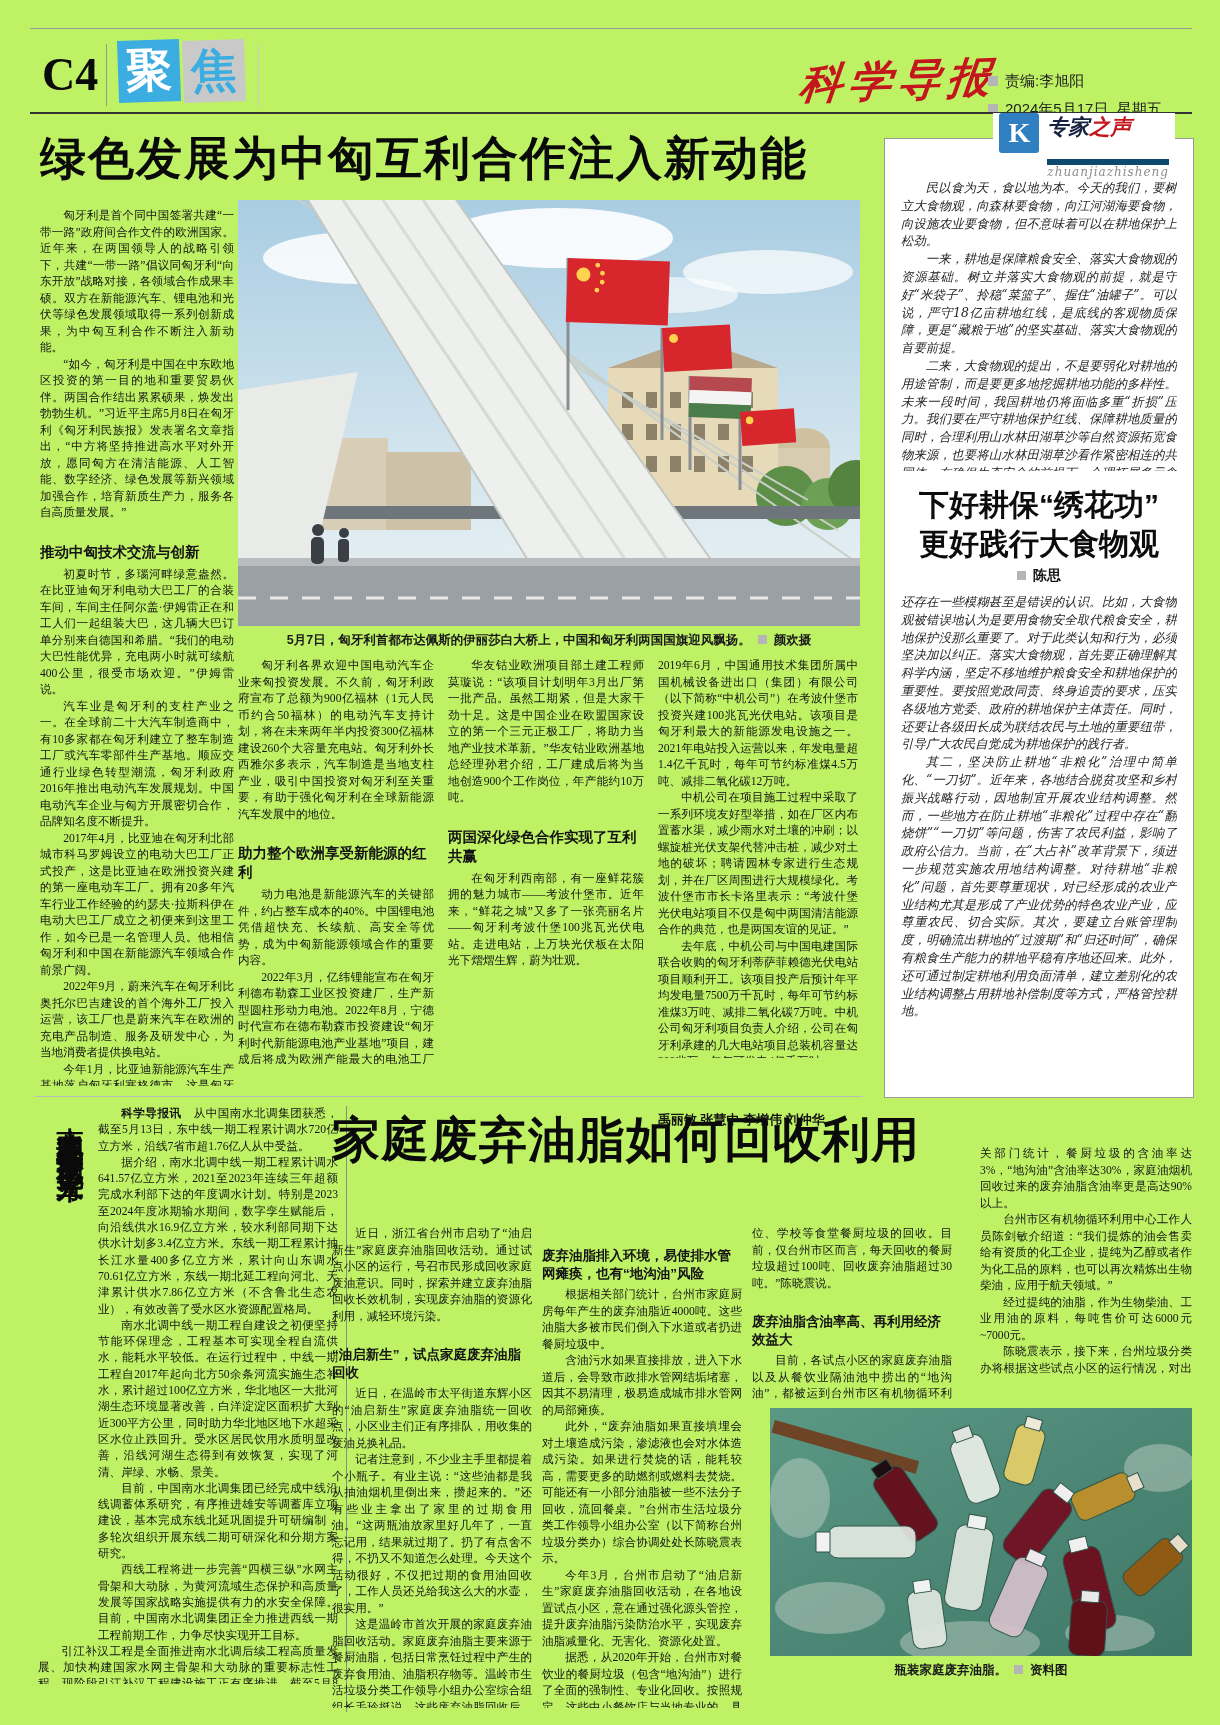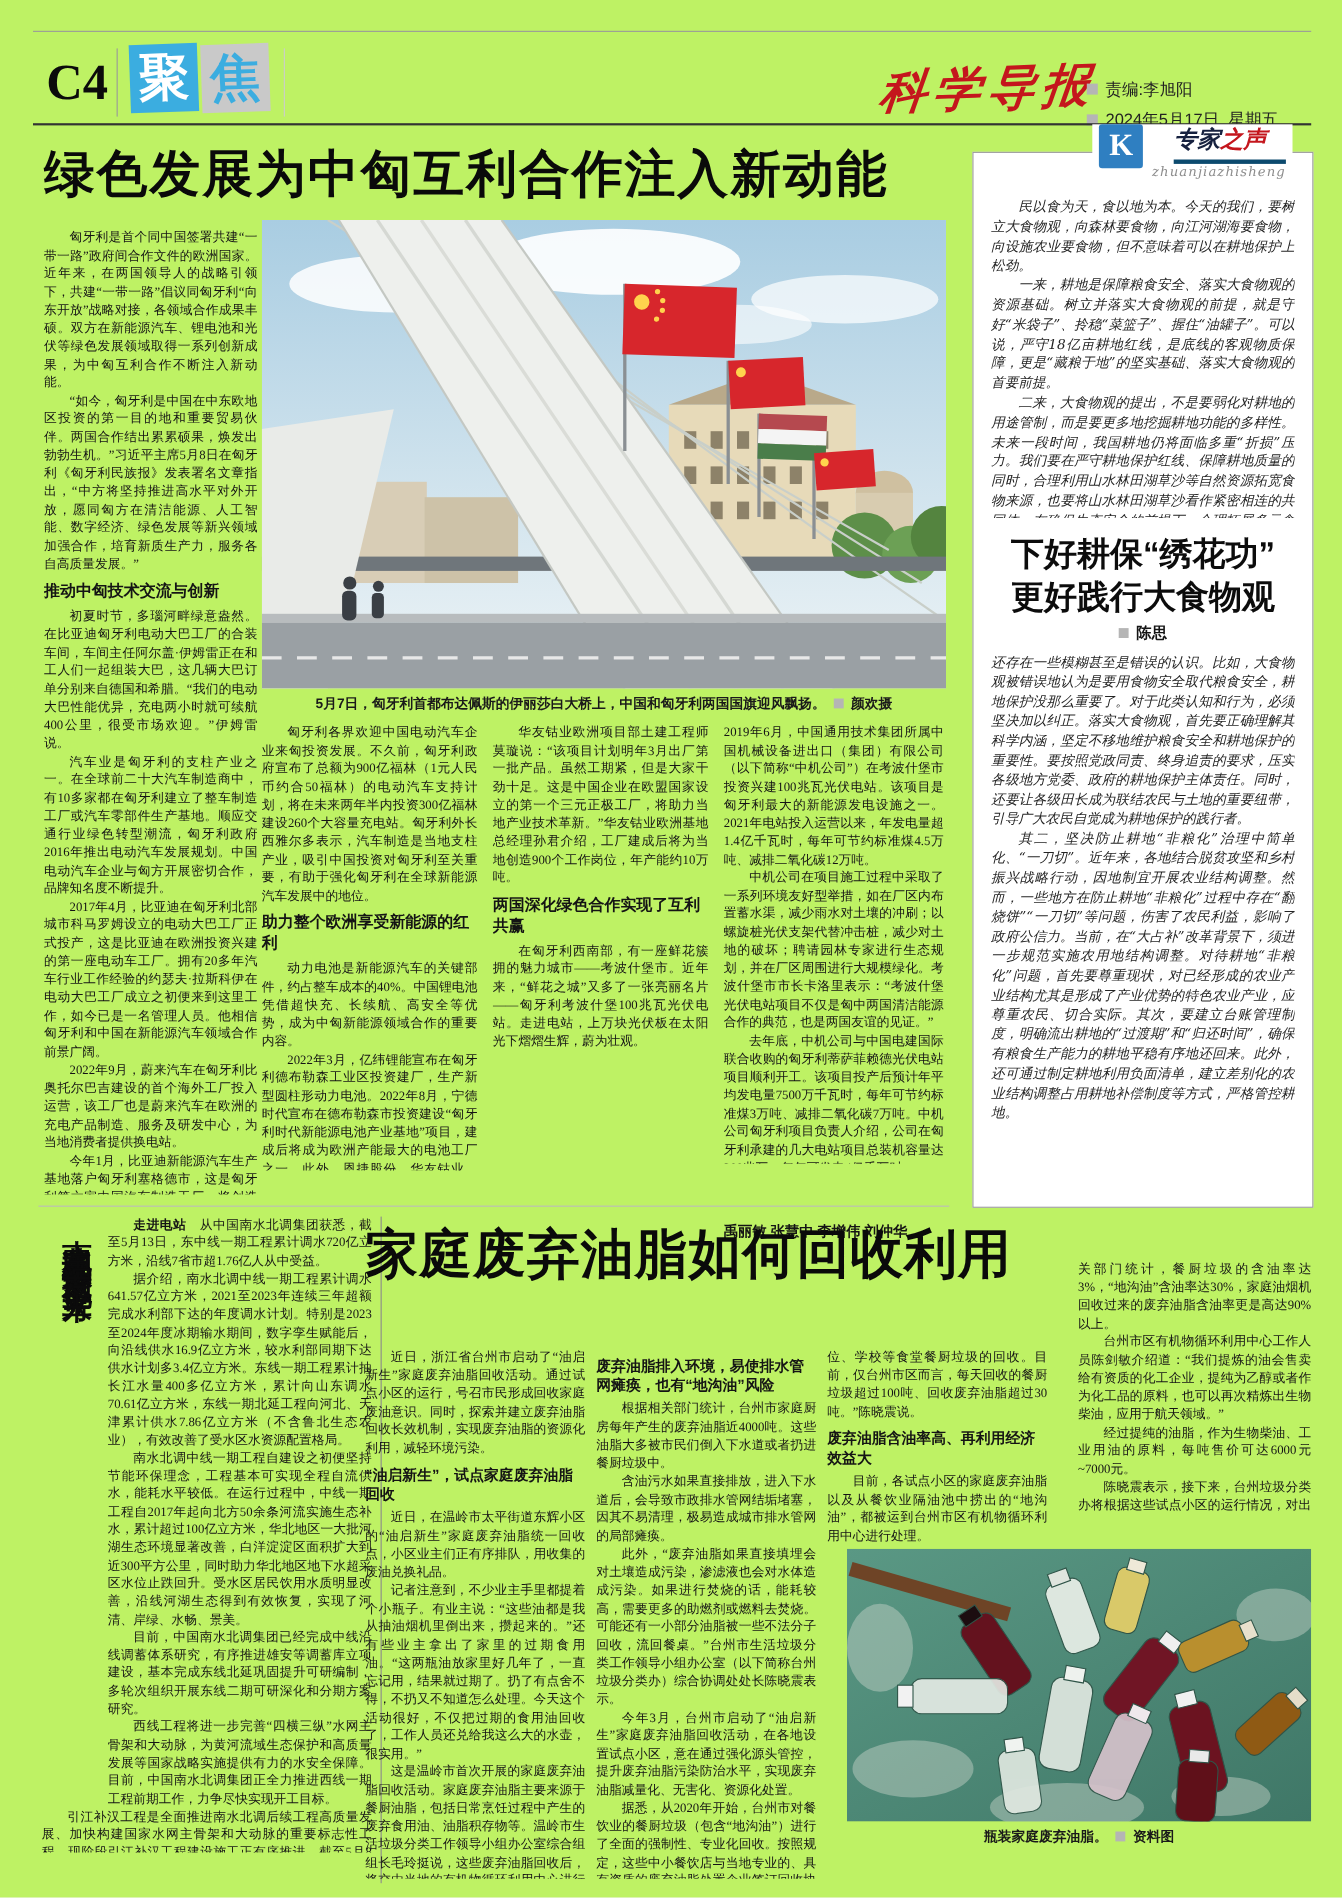--- a/index.html
+++ b/index.html
@@ -13,33 +13,33 @@
     font:bold 46px "Liberation Sans",sans-serif;transform:rotate(-2deg);}
   .masthead{font:bold italic 43px "DejaVu Serif",serif;color:var(--red);letter-spacing:6px;
     transform:skewX(-8deg) rotate(-2deg);}
   .hinfo{font:15px "Liberation Sans",sans-serif;color:#222;margin-top:24px;}
   .sq{display:inline-block;width:10px;height:10px;background:#b5b5b5;margin-right:7px;}
   
   .flow{overflow:hidden;text-align:justify;font-size:11.6px;line-height:16.5px;}
   .flow .blk-p{text-indent:2em;}
   .flow .blk-cont{text-indent:0;}
   .flow .blk-h{font-family:"Liberation Sans",sans-serif;font-weight:bold;font-size:14.5px;
-    line-height:19px;text-indent:0;text-align:left;margin:7px 0 5px;}
+    line-height:19px;text-indent:0;text-align:left;margin:21px 0 5px;}
   .oilflow .blk-h{font-size:13.5px;line-height:17.5px;}
   .byline{font:bold 13px "Liberation Sans",sans-serif;margin-top:47px;}
   .main-headline{font:900 46px "Liberation Sans",sans-serif;letter-spacing:2px;color:#0a0a0a;white-space:nowrap;}
   .caption{font:bold 12.5px "Liberation Sans",sans-serif;text-align:center;color:#1a1a1a;}
   
   .expert-box{border:1px solid #9a9a9a;background:#fff;}
   .expert-flow{font-family:"DejaVu Serif",serif;font-style:italic;font-size:12.4px;line-height:17.8px;color:#242424;}
   .expert-headline{font:900 30px "Liberation Sans",sans-serif;text-align:center;line-height:1.3;color:#0c0c0c;}
   .klogo{display:flex;align-items:flex-start;background:#fff;padding:0 6px;}
   .kbox{width:40px;height:40px;background:var(--accent-dark);color:#fff;display:flex;align-items:center;
     justify-content:center;font:bold 28px "Liberation Serif",serif;border-radius:3px;margin-right:8px;}
-  .ktitle{font:bold italic 21px "DejaVu Serif",serif;border-bottom:4px solid #0c4a6e;padding-bottom:4px;margin-left:20px;}
+  .ktitle{font:bold italic 21px "DejaVu Serif",serif;border-bottom:6px solid #0c4a6e;padding-bottom:18px;}
   .kpinyin{font:italic 12px "DejaVu Serif",serif;color:#8d8d8d;letter-spacing:1px;}
   
   .v-headline{float:left;width:50px;height:522px;writing-mode:vertical-rl;text-orientation:upright;
     font:bold 27px "Liberation Sans",sans-serif;letter-spacing:3px;margin-right:10px;color:#0b0b0b;}
   
   .oil-headline{font:900 48px "Liberation Sans",sans-serif;letter-spacing:1px;white-space:nowrap;color:#0a0a0a;}
   .oil-subhead{font:600 20px "Liberation Sans",sans-serif;letter-spacing:1px;color:#1c1c1c;}
 </style>
 </head>
 <body>
@@ -225,21 +225,21 @@
         <div class="blk-p">其三，完善设施农用地管理，丰富多元化食物供给体系。近年来，我国设施农业快速发展，有效保障了蔬菜、肉蛋奶等农产品季节性均衡供应。然而，设施农业面积、产量在农业生产中的比重较小，总体供应能力还有待提升。为此，建议各地在国土空间规划的基础上，充分挖掘自身资源环境禀赋，为发展设施农业预留空间。同时，探索加大财政支持力度和建立多元化投入机制，积极争取资金加强盐碱耕地治理，为设施农业发展拓展空间。此外，还应鼓励地方根据本区域设施农业生产实际，分类研究制定设施蔬菜、设施畜禽养殖、设施水产养殖发展的具体措施，同步健全完善设施农业用地标准和利用政策体系，强化用地监管，逐步推动建立适合我国国情的设施农业发展模式。</div>
       </div>
   </div>
 
   <div class="abs" style="left:35px;top:1096px;width:828px;height:1px;background:#bbb;"></div>
   <div class="abs" style="left:346px;top:1106px;width:1px;height:606px;background:#8a8a8a;"></div>
 
   <div class="abs flow" style="left:38px;top:1106px;width:300px;height:578px;font-size:11.6px;line-height:16.3px;">
     <div class="v-headline">南水北调工程累计调水七百多亿立方米</div>
     <div>
-        <div class="blk-p"><b>走进电站　</b>从中国南水北调集团获悉，截至5月13日，东中线一期工程累计调水720亿立方米，沿线7省市超1.76亿人从中受益。</div>
+        <div class="blk-p"><b>科学导报讯　</b>从中国南水北调集团获悉，截至5月13日，东中线一期工程累计调水720亿立方米，沿线7省市超1.76亿人从中受益。</div>
         <div class="blk-p">据介绍，南水北调中线一期工程累计调水641.57亿立方米，2021至2023年连续三年超额完成水利部下达的年度调水计划。特别是2023至2024年度冰期输水期间，数字孪生赋能后，向沿线供水16.9亿立方米，较水利部同期下达供水计划多3.4亿立方米。东线一期工程累计抽长江水量400多亿立方米，累计向山东调水70.61亿立方米，东线一期北延工程向河北、天津累计供水7.86亿立方米（不含鲁北生态农业），有效改善了受水区水资源配置格局。</div>
         <div class="blk-p">南水北调中线一期工程自建设之初便坚持节能环保理念，工程基本可实现全程自流供水，能耗水平较低。在运行过程中，中线一期工程自2017年起向北方50余条河流实施生态补水，累计超过100亿立方米，华北地区一大批河湖生态环境显著改善，白洋淀淀区面积扩大到近300平方公里，同时助力华北地区地下水超采区水位止跌回升。受水区居民饮用水质明显改善，沿线河湖生态得到有效恢复，实现了河清、岸绿、水畅、景美。</div>
         <div class="blk-p">目前，中国南水北调集团已经完成中线沿线调蓄体系研究，有序推进雄安等调蓄库立项建设，基本完成东线北延巩固提升可研编制，多轮次组织开展东线二期可研深化和分期方案研究。</div>
         <div class="blk-p">西线工程将进一步完善“四横三纵”水网主骨架和大动脉，为黄河流域生态保护和高质量发展等国家战略实施提供有力的水安全保障。目前，中国南水北调集团正全力推进西线一期工程前期工作，力争尽快实现开工目标。</div>
         <div class="blk-p">引江补汉工程是全面推进南水北调后续工程高质量发展、加快构建国家水网主骨架和大动脉的重要标志性工程。现阶段引江补汉工程建设施工正有序推进。截至5月8日，主隧洞实现进洞1686米，桐木沟检修交通洞已贯通，当前14条施工支洞进洞施工，18条进场道路基本完成修筑，工程累计评定验收13780个单元工程，合格率100%，优良率97.3%。</div>
       </div>
   </div>
   <div class="abs byline" style="left:38px;top:1688px;width:295px;">王天淇</div>
 
   <div class="abs oil-headline" style="left:332px;top:1108px;">家庭废弃油脂如何回收利用</div>

